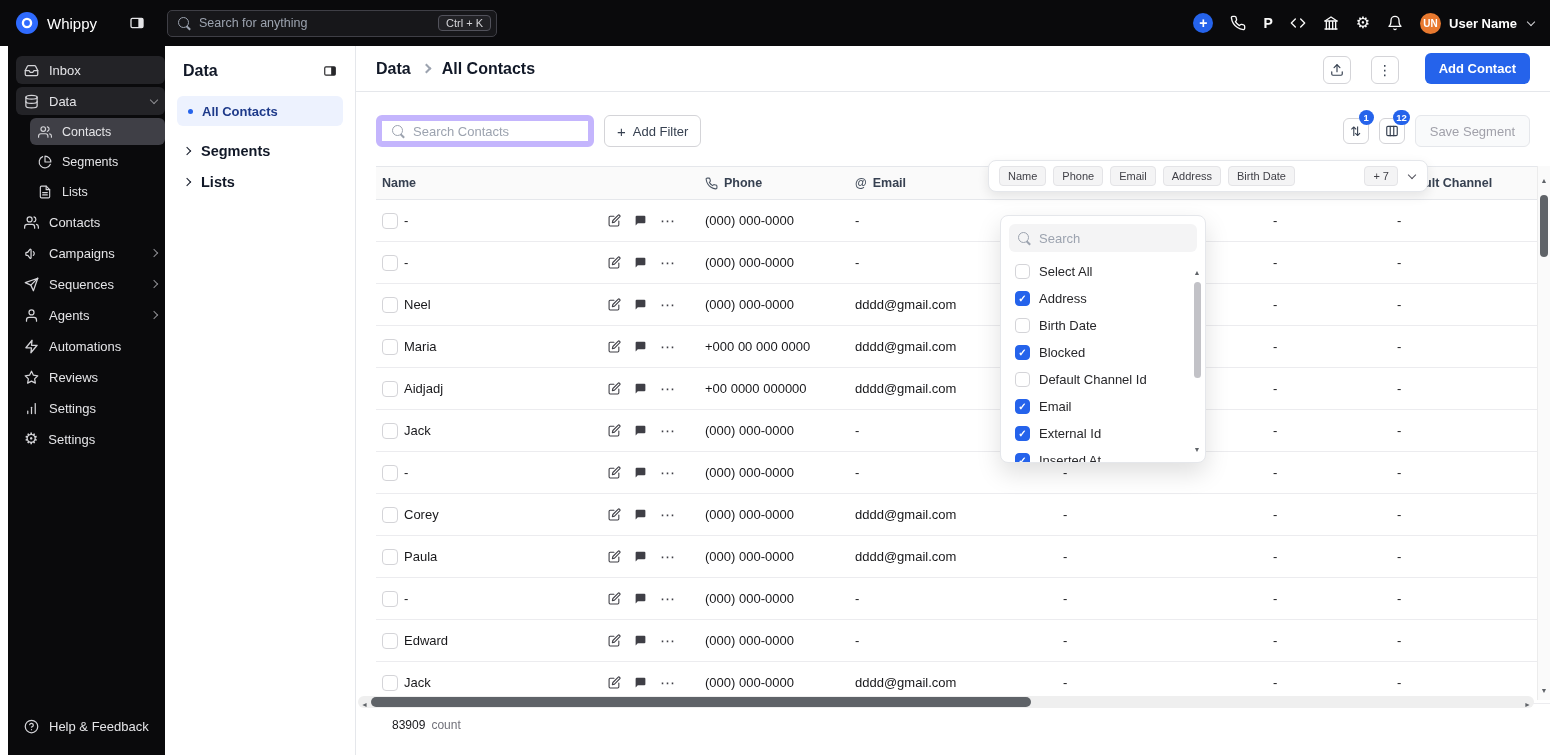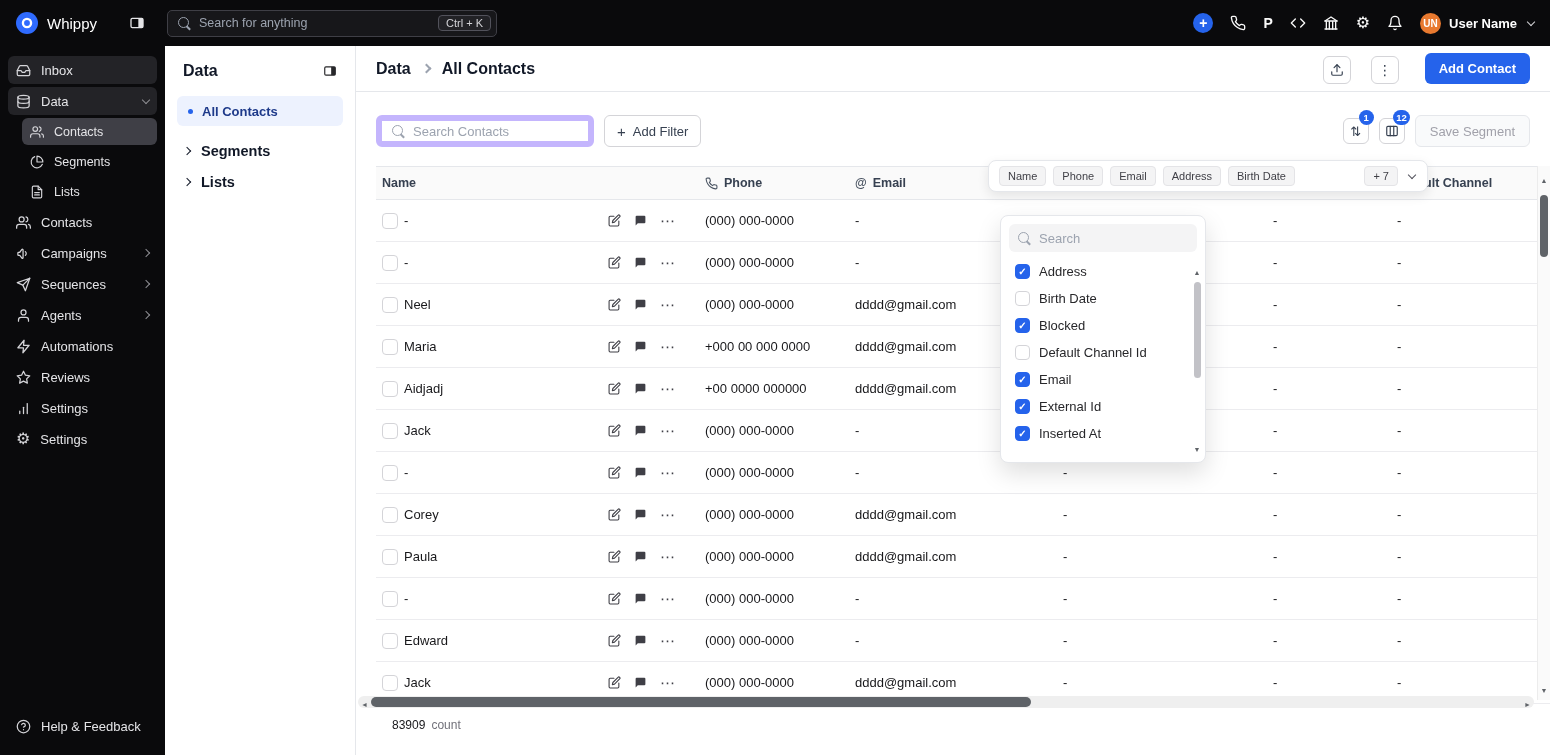--- a/index.html
+++ b/index.html
@@ -43,21 +43,21 @@
   .tb-search input{flex:1;background:transparent;border:none;outline:none;color:#e4e4e7;font-size:12.5px;font-family:inherit}
   .tb-search input::placeholder{color:#9ca3af}
   .kbd{border:1px solid #52525b;background:#222226;color:#d4d4d8;font-size:11px;border-radius:4px;padding:1px 7px;white-space:nowrap}
   .tb-right{margin-left:auto;display:flex;align-items:center;gap:17px;color:#fafafa}
   .tb-plus{width:20px;height:20px;border-radius:50%;background:#2563eb;color:#fff;display:flex;align-items:center;justify-content:center;font-size:14px;font-weight:600;flex:none}
   .avatar{width:21px;height:21px;border-radius:50%;background:#e8792f;color:#fff;font-size:10px;font-weight:700;display:flex;align-items:center;justify-content:center;flex:none}
   .uname{color:#fff;font-size:13px;font-weight:600;margin-left:-9px}
   .tb-right .chev{color:#d4d4d8;margin-left:-6px}
 
   
-  .sidebar{position:absolute;top:46px;left:0;width:165px;bottom:0;background:#0a0a0c;padding:10px 8px}
+  .sidebar{position:absolute;top:46px;left:8px;width:165px;bottom:0;background:#0a0a0c;padding:10px 8px}
   .side-item{height:28px;display:flex;align-items:center;gap:10px;padding:0 8px;border-radius:6px;color:#e4e4e7;font-size:13px;font-weight:500;margin-bottom:3px;cursor:default}
   .side-item svg,.side-item .g-gear{color:#d4d4d8}
   .side-item .chev{margin-left:auto;color:#8e8e93}
   .side-item.hl{background:#232327}
   .side-item.sub{margin-left:14px;height:27px;font-size:12.5px}
   .side-item.sub svg{width:14px;height:14px}
   .side-item.sub.active{background:#3f3f46}
   .side-footer{position:absolute;left:8px;right:8px;bottom:12px}
 
   
@@ -736,20 +736,24 @@
     <span class="chev d"></span>
   </div>
 
   <div class="col-panel">
     <div class="panel-search">
       <span class="i-search"></span>
       <input placeholder="Search" style="">
     </div>
     <div class="opt-list">
 
+        <div class="opt">
+          <span class="cb sm"></span>
+          <span>Select All</span>
+        </div>
 
         <div class="opt">
           <span class="cb sm on"></span>
           <span>Address</span>
         </div>
 
         <div class="opt">
           <span class="cb sm"></span>
           <span>Birth Date</span>
         </div>

